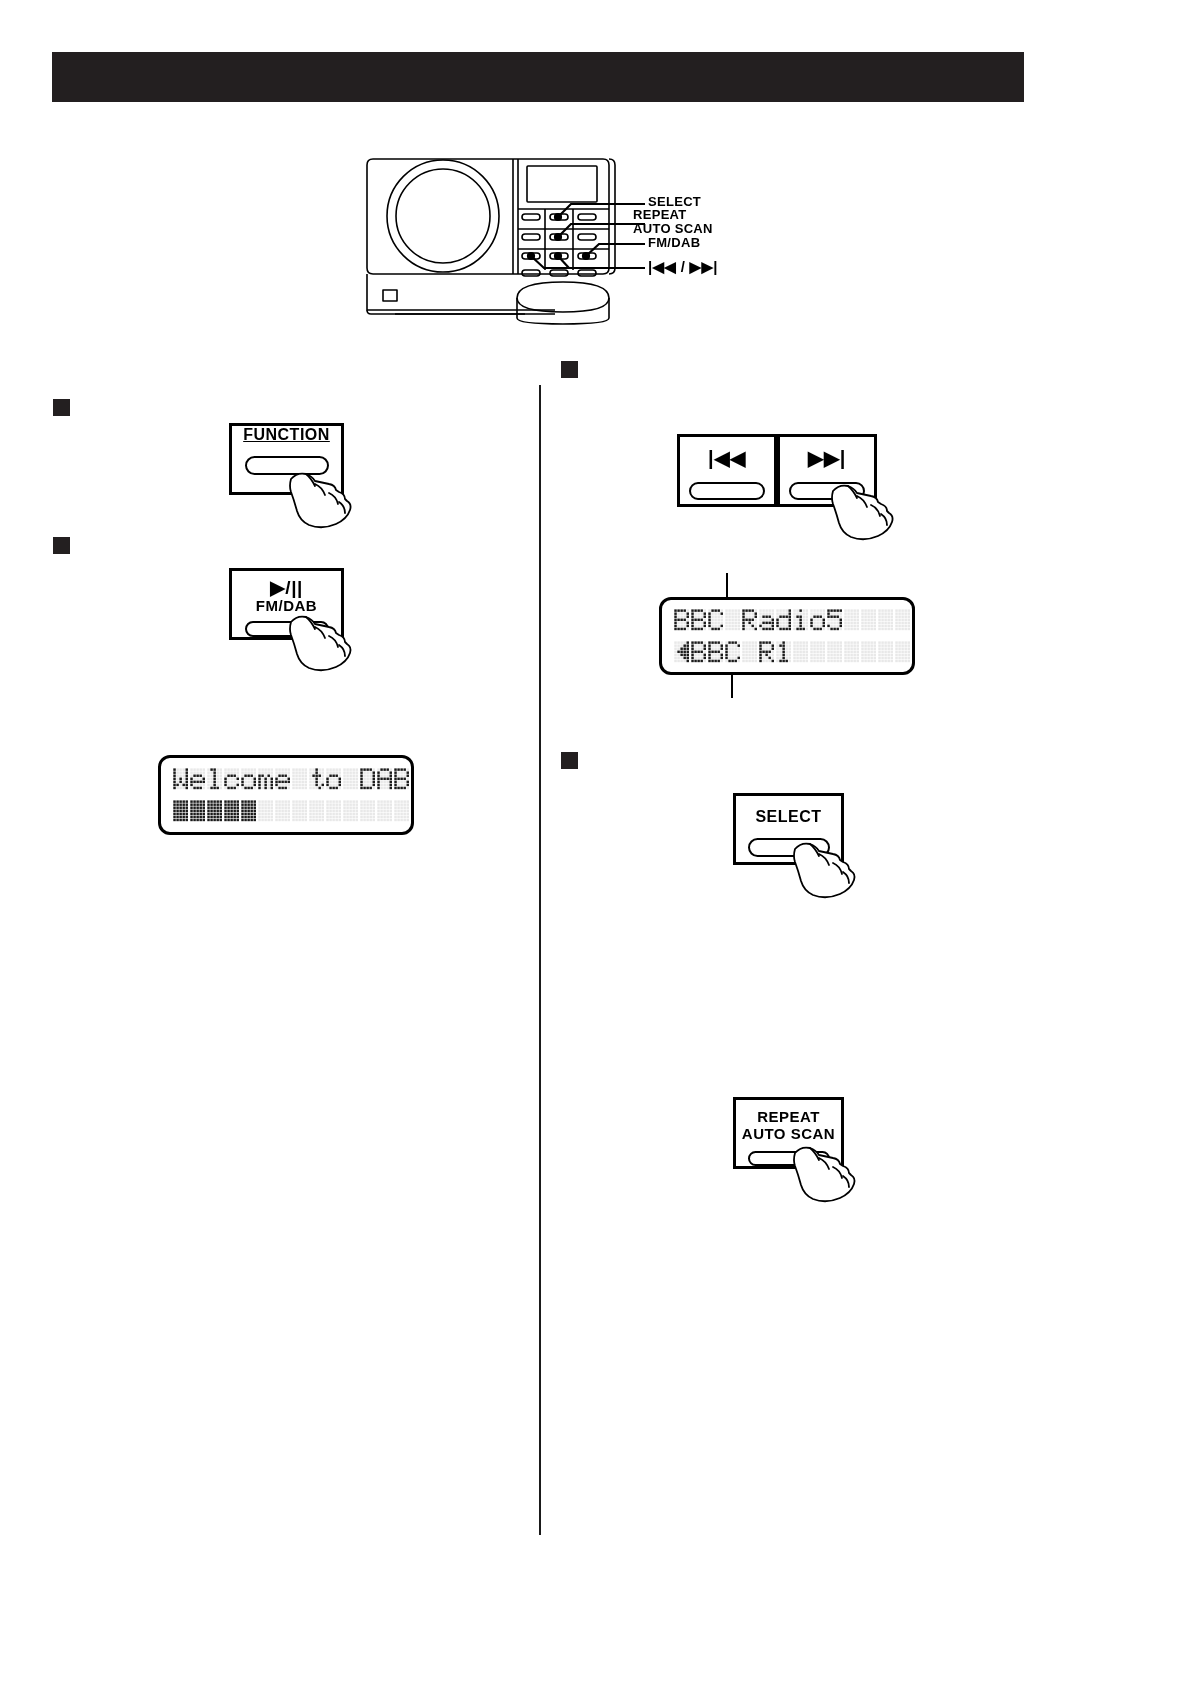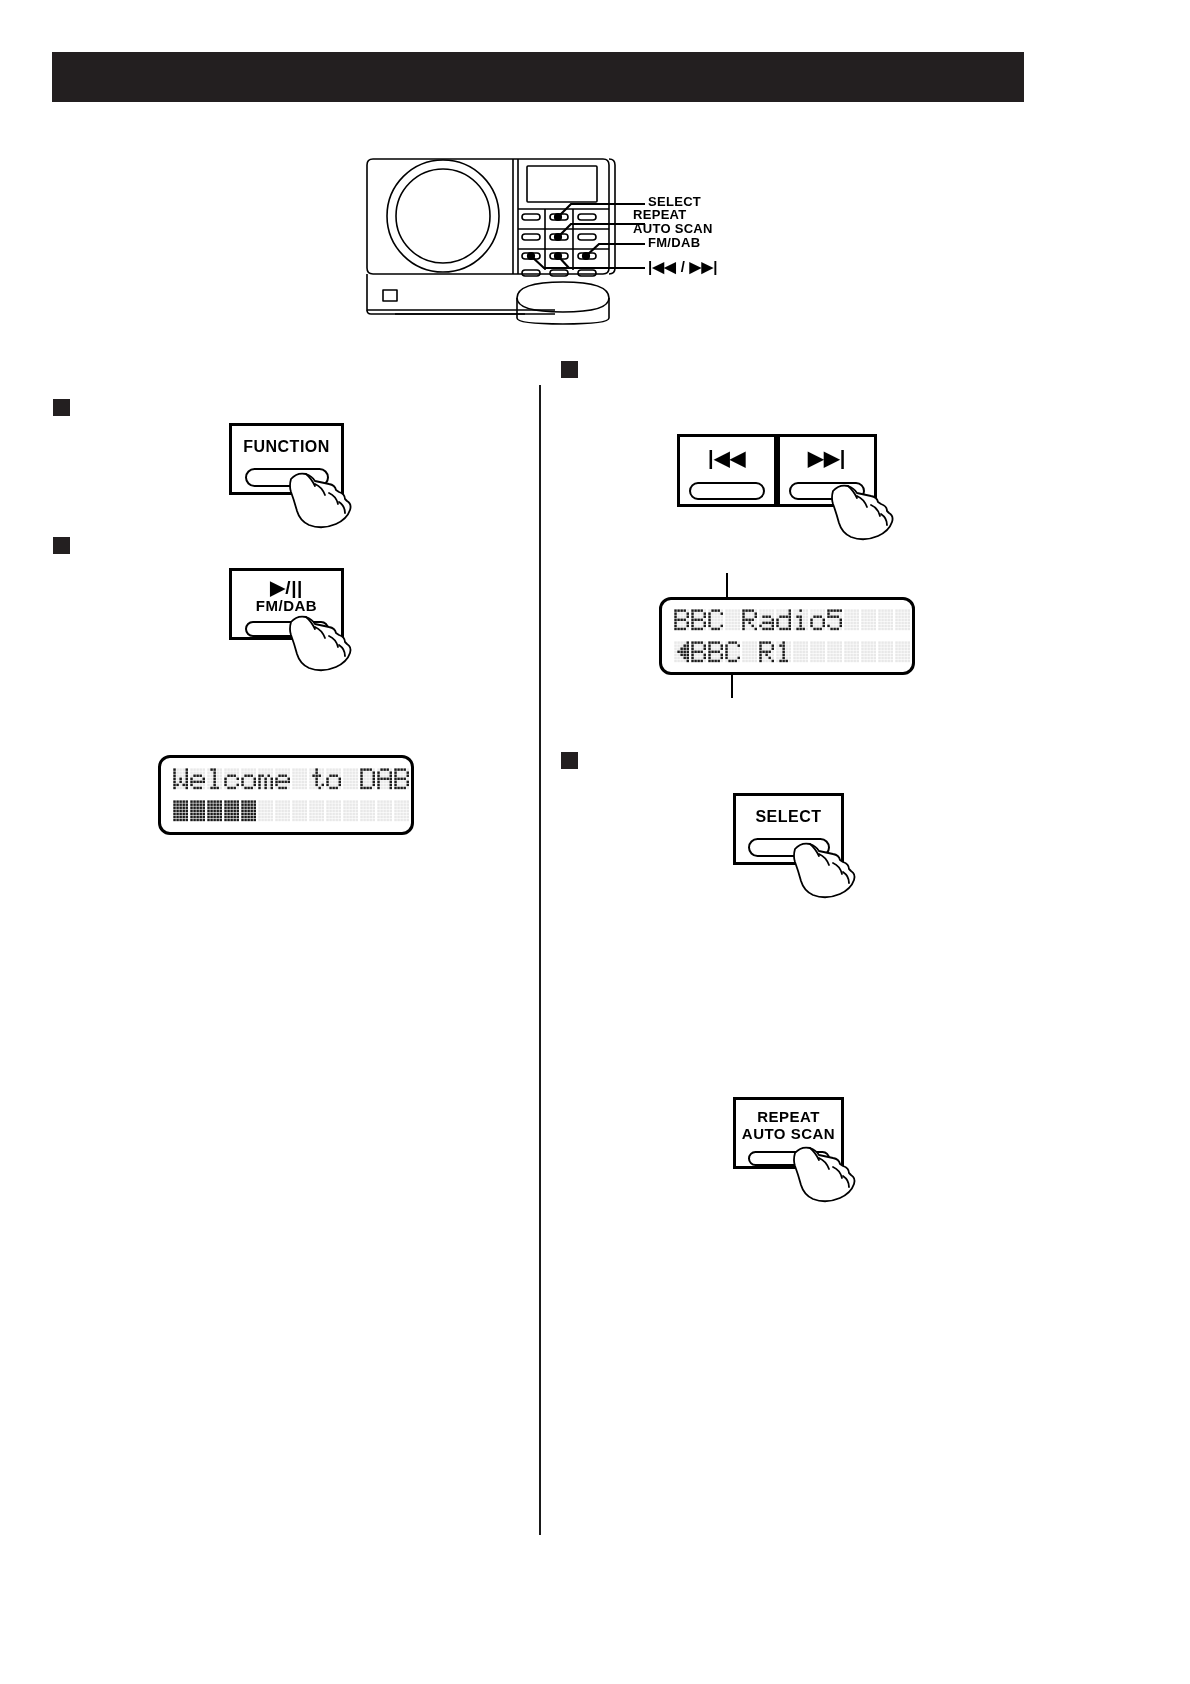--- a/index.html
+++ b/index.html
@@ -162,21 +162,21 @@
   <div class="callout-label" style="left:293px; top:96px;">FM/DAB</div>
 
   <div class="callout-label" style="left:293px; top:119px; font-size:15px;">|◀◀ / ▶▶|</div>
 </div>
 
 <div class="divider"></div>
 
 <div class="bullet" style="left:53px; top:399px;"></div>
 
 <div class="btnbox" style="left:229px; top:423px; width:115px; height:72px;">
-  <div class="cap" style="font-size:16px; margin-top:12px;">FUNCTION</div>
+  <div class="cap" style="font-size:16px; text-decoration:underline;">FUNCTION</div>
   <div class="btn-pill" style="width:84px; height:19px; margin-top:12px;"></div>
 </div>
 <svg class="hand" style="left:283px; top:469px;" width="72" height="62" viewBox="0 0 72 62">
   <g fill="#fff" stroke="#000" stroke-width="1.8" stroke-linejoin="round" stroke-linecap="round">
     <path d="M8,10 q6,-7 15,-5 q6,2 9,7 l14,3 q6,1 7,6 l3,2 q6,2 6,7 l2,2 q5,3 3,9 q-3,9 -14,14 q-14,6 -27,1 q-9,-4 -12,-14 q-3,-11 -6,-19 q-2,-6 0,-13 Z"></path>
     <path d="M23,5 q5,4 9,12" fill="none"></path>
     <path d="M32,15 q7,3 10,11" fill="none"></path>
     <path d="M46,24 q7,3 9,11" fill="none"></path>
     <path d="M56,33 q6,4 6,11" fill="none"></path>
   </g>

